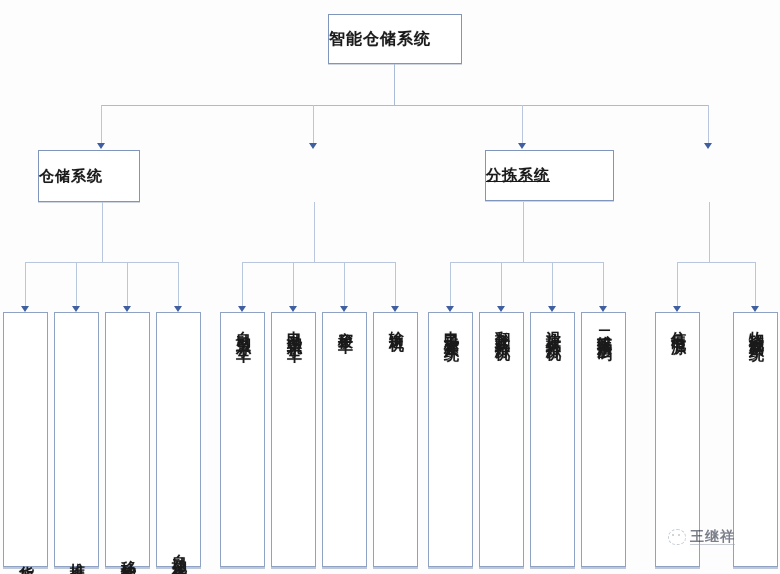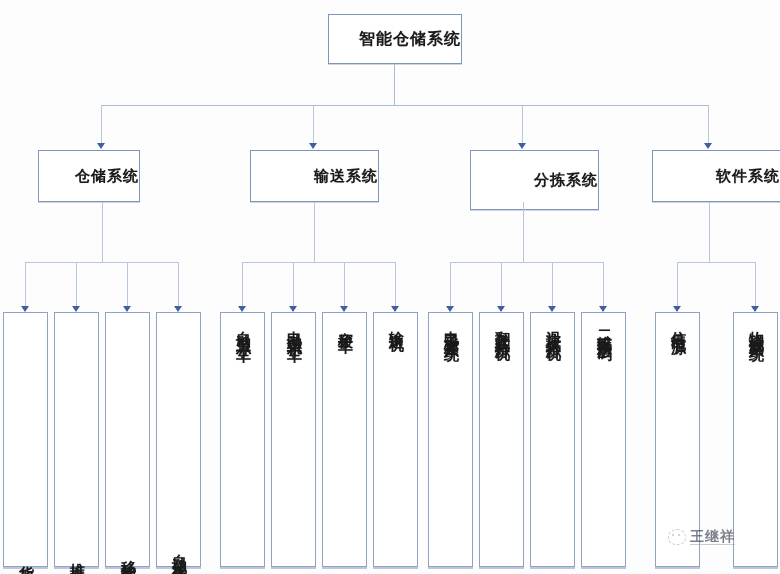--- a/index.html
+++ b/index.html
@@ -19,21 +19,21 @@
   }
 
   
   .node {
     position: absolute;
     box-sizing: border-box;
     background: #ffffff;
     border: 1px solid #7e93b8;
     display: flex;
     align-items: center;
-    justify-content: flex-end;
+    justify-content: flex-start;
     color: #1a1a1a;
   }
   .node.root,
   .node.lvl2 {
     border-color: #8095bb;
     box-shadow: 0 1px 0 rgba(120,140,175,0.35);
   }
   .node.leaf {
     border-color: #8fa2c4;
     box-shadow: 0 2px 0 rgba(110,132,172,0.45);
@@ -149,28 +149,22 @@
 
   <div class="conn v" style="left:522px; top:105px; width:1px; height:38px;"></div>
   <div class="arrow" style="left:518px; top:143px;"></div>
 
   <div class="conn v" style="left:708px; top:105px; width:1px; height:38px;"></div>
   <div class="arrow" style="left:704px; top:143px;"></div>
 
   <div class="node lvl2" style="left:38px; top:150px; width:102px; height:52px;">
     <span class="node-label">仓储系统</span>
   </div>
-  <div class="node lvl2" style="left:250px; top:150px; width:129px; height:52px;">
-    <span class="node-label">输送系统</span>
-  </div>
-  <div class="node lvl2" style="left:470px; top:150px; width:129px; height:60px;">
+  <div class="node lvl2" style="left:485px; top:150px; width:129px; height:51px;text-decoration:underline;">
     <span class="node-label">分拣系统</span>
-  </div>
-  <div class="node lvl2" style="left:652px; top:150px; width:129px; height:52px;">
-    <span class="node-label">软件系统</span>
   </div>
 
   <div class="conn v" style="left:102px; top:202px; width:1px; height:60px;"></div>
   <div class="conn h" style="left:25px; top:262px; width:153px; height:1px;"></div>
 
   <div class="conn v" style="left:25px; top:262px; width:1px; height:44px;"></div>
   <div class="arrow" style="left:21px; top:306px;"></div>
   <div class="conn v" style="left:76px; top:262px; width:1px; height:44px;"></div>
   <div class="arrow" style="left:72px; top:306px;"></div>
   <div class="conn v" style="left:127px; top:262px; width:1px; height:44px;"></div>

